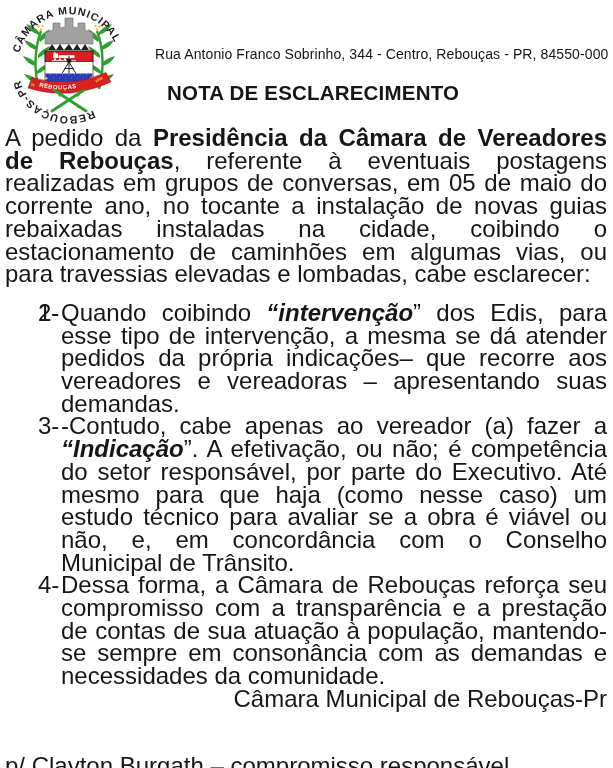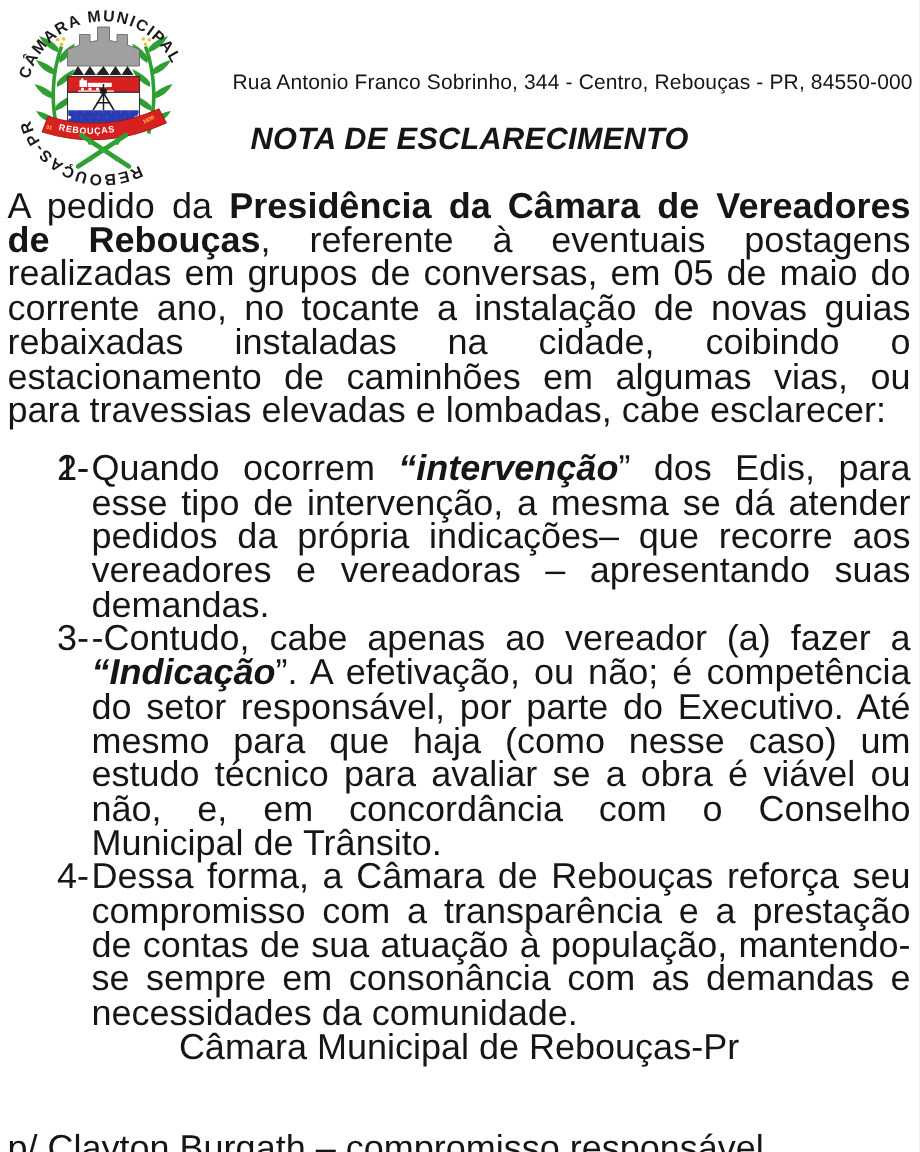--- a/index.html
+++ b/index.html
@@ -16,34 +16,34 @@
   .logo { position:absolute; left:8px; top:2px; width:122px; height:122px; }
   .arc-text { font-family:"Liberation Sans",sans-serif; font-size:10.6px; font-weight:bold; letter-spacing:1.1px; fill:#1a1a1a; }
   .ribbon-text { font-family:"Liberation Sans",sans-serif; font-size:6px; font-weight:bold; letter-spacing:0.5px; fill:#ffffff; }
   .ribbon-mini { font-family:"Liberation Sans",sans-serif; font-size:3.6px; font-weight:bold; fill:#ffd24a; }
   .address {
     position:absolute; left:155px; top:34px;
     font-size:14px; letter-spacing:0.1px; white-space:nowrap;margin-top:12px;
   }
   .doc-title {
     position:absolute; left:167px; top:81px;
-    font-size:20.5px; font-weight:bold; letter-spacing:0.2px; white-space:nowrap;font-style:italic;
+    font-size:20.5px; font-weight:bold; letter-spacing:0.2px; white-space:nowrap;
   }
   .content {
     position:absolute; left:5px; right:6px; top:127px;
     font-size:24px; line-height:22.7px;
     text-align:justify; text-justify:inter-word;
   }
   .seg-normal { font-weight:normal; font-style:normal; }
   .seg-bold { font-weight:700; }
   .seg-bold-italic { font-weight:700; font-style:italic; }
   .list { margin-top:16px; }
   .item { position:relative; padding-left:56px; }
   .item-num { position:absolute; left:33px; top:0; }
-  .signature { text-align:center; }
+  .signature { text-align:right; }
   .byline { margin-top:44px; text-align:left; }
 </style>
 </head>
 <body>
 
 <div class="page">
 
   <svg class="logo" viewBox="0 0 122 122" aria-hidden="true">
     <defs>
       <path id="arcTop" d="M 10.5,56 A 51,51 0 0 1 111.5,56" fill="none"></path>
@@ -163,21 +163,21 @@
 
   <div class="content">
     <p class="intro"><span class="seg-normal">A pedido da </span><span class="seg-bold">Presidência da Câmara de Vereadores de Rebouças</span><span class="seg-normal">, referente à eventuais postagens realizadas em grupos de conversas, em 05 de maio do corrente ano, no tocante a instalação de novas guias rebaixadas instaladas na cidade, coibindo o estacionamento de caminhões em algumas vias, ou para travessias elevadas e lombadas, cabe esclarecer:</span></p>
 
     <div class="list">
       <div class="item">
         <span class="item-num">1-</span>
       </div>
       <div class="item">
         <span class="item-num">2-</span>
-        <span><span class="seg-normal">Quando ocorrem </span><span class="seg-bold-italic">“intervenção</span><span class="seg-normal">” dos Edis, para esse tipo de intervenção, a mesma se dá atender pedidos da própria indicações– que recorre aos vereadores e vereadoras – apresentando suas demandas.</span></span>
+        <span><span class="seg-normal">Quando coibindo </span><span class="seg-bold-italic">“intervenção</span><span class="seg-normal">” dos Edis, para esse tipo de intervenção, a mesma se dá atender pedidos da própria indicações– que recorre aos vereadores e vereadoras – apresentando suas demandas.</span></span>
       </div>
       <div class="item">
         <span class="item-num">3-</span>
         <span><span class="seg-normal">-Contudo, cabe apenas ao vereador (a) fazer a </span><span class="seg-bold-italic">“Indicação</span><span class="seg-normal">”. A efetivação, ou não; é competência do setor responsável, por parte do Executivo. Até mesmo para que haja (como nesse caso) um estudo técnico para avaliar se a obra é viável ou não, e, em concordância com o Conselho Municipal de Trânsito.</span></span>
       </div>
       <div class="item">
         <span class="item-num">4-</span>
         <span><span class="seg-normal">Dessa forma, a Câmara de Rebouças reforça seu compromisso com a transparência e a prestação de contas de sua atuação à população, mantendo-se sempre em consonância com as demandas e necessidades da comunidade.</span></span>
       </div>
     </div>

